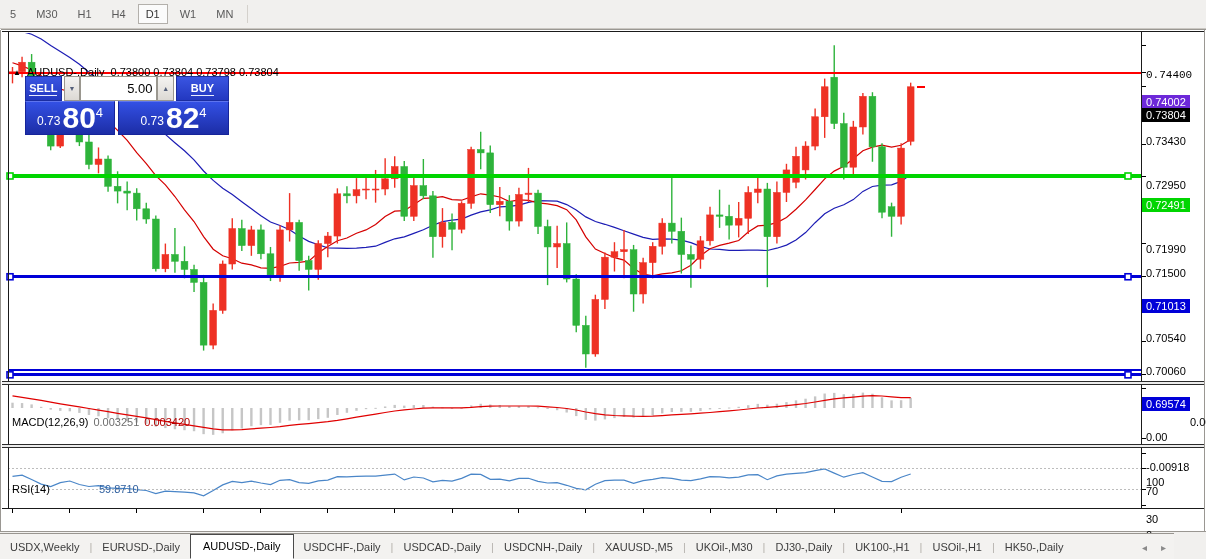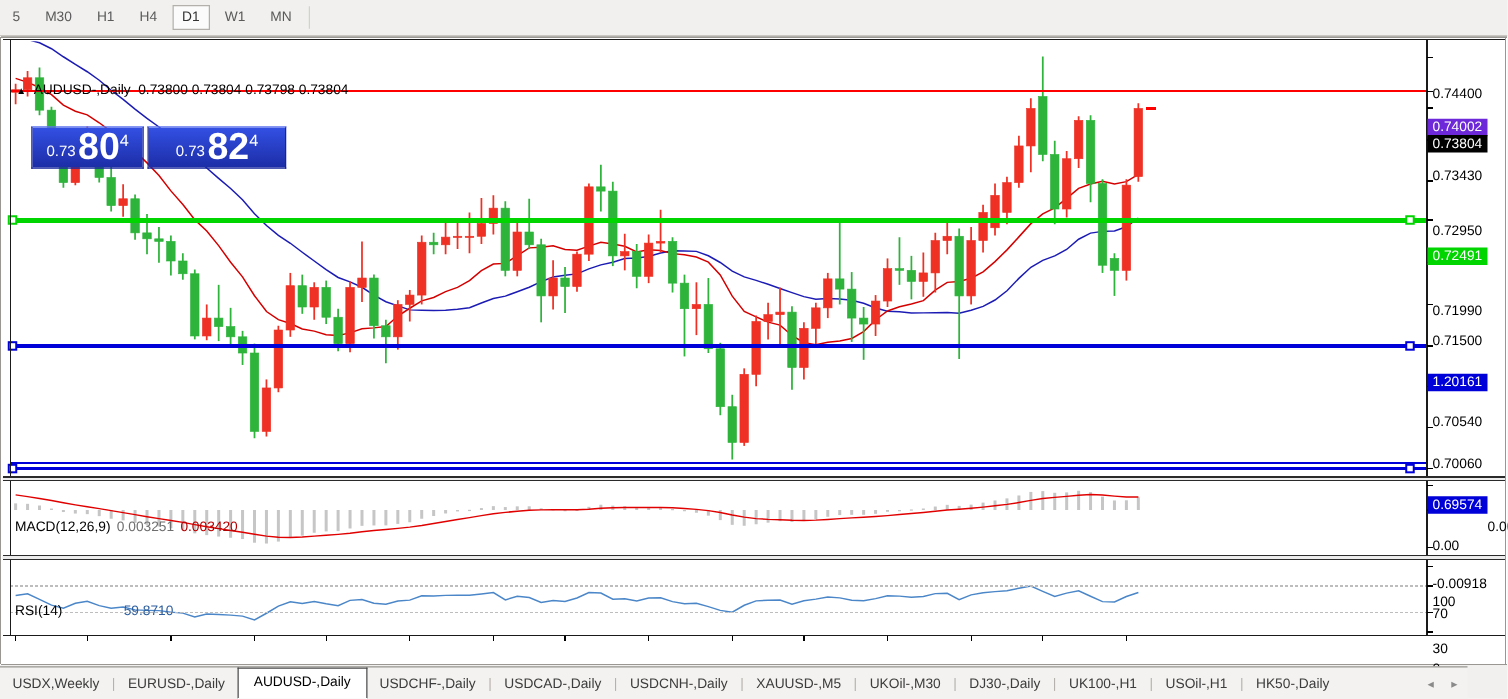--- a/index.html
+++ b/index.html
@@ -630,20 +630,33 @@
       <line x1="901.115" y1="509" x2="901.115" y2="513" stroke="#000" stroke-width="1" shape-rendering="crispEdges"></line>
     </svg>
 
   <div id="symbol-line">
     <span class="tri">▲</span>
     <span>AUDUSD-,Daily</span>
     <span>0.73800 0.73804 0.73798 0.73804</span>
   </div>
 
   <div id="trade-panel">
+    <div id="tp-row1">
+      <div class="tp-btn" id="sell-btn">
+        <span>SELL</span>
+      </div>
+      <div class="spin" style="margin-left:2px">▼</div>
+      <div id="vol-field">
+        <span>5.00</span>
+      </div>
+      <div class="spin">▲</div>
+      <div class="tp-btn" id="buy-btn">
+        <span>BUY</span>
+      </div>
+    </div>
     <div id="tp-row2">
       <div class="price-box" id="sell-box">
         <span class="p-small">0.73</span>
         <span class="p-big">80</span>
         <span class="p-sup">4</span>
       </div>
       <div class="price-box" id="buy-box">
         <span class="p-small">0.73</span>
         <span class="p-big">82</span>
         <span class="p-sup">4</span>
@@ -652,30 +665,30 @@
   </div>
 
   <div class="pane-lbl" style="top:387px">
     <span>MACD(12,26,9)</span><span class="v1">0.003251</span><span class="v2">0.003420</span>
   </div>
   <div class="pane-lbl" style="top:454px">
     <span>RSI(14)</span><span class="vr">59.8710</span>
   </div>
 
   <div id="axis-labels">
-      <div class="lbl axis-lbl" style="top: 45.8635px;">0.74400</div>
+      <div class="lbl axis-lbl" style="top: 45.8635px; font-family: Liberation Mono, monospace;">0.74400</div>
       <div class="lbl axis-lbl" style="top: 111.988px;">0.73430</div>
       <div class="lbl axis-lbl" style="top: 156px;">0.72950</div>
       <div class="lbl axis-lbl" style="top: 210.153px; margin-top: 10px;">0.71990</div>
       <div class="lbl axis-lbl" style="top: 243.556px;">0.71500</div>
       <div class="lbl axis-lbl" style="top: 309px;">0.70540</div>
       <div class="lbl axis-lbl" style="top: 341.721px;">0.70060</div>
       <div class="lbl axis-mark" style="top: 72.9951px; background: #6d28d9;">0.74002</div>
       <div class="lbl axis-mark" style="top: 176px; background: rgb(0, 213, 0);">0.72491</div>
-      <div class="lbl axis-mark" style="top: 276.755px; background: rgb(0, 0, 216);">1.20161</div>
+      <div class="lbl axis-mark" style="top: 276.755px; background: rgb(0, 0, 216);">0.71013</div>
       <div class="lbl axis-mark" style="top: 374.852px; background: rgb(0, 0, 216);">0.69574</div>
       <div class="lbl axis-mark" style="top: 86.4928px; background: rgb(0, 0, 0);">0.73804</div>
       <div class="lbl axis-lbl" style="top: 393px; padding-left: 44px;">0.00585</div>
       <div class="lbl axis-lbl" style="top: 408px;">0.00</div>
       <div class="lbl axis-lbl" style="top: 438.294px;">-0.00918</div>
       <div class="lbl axis-lbl" style="top: 453px;">100</div>
       <div class="lbl axis-lbl" style="top: 462px;">70</div>
       <div class="lbl axis-lbl" style="top: 489.75px;">30</div>
       <div class="lbl axis-lbl" style="top: 505.5px;">0</div>
     </div>

